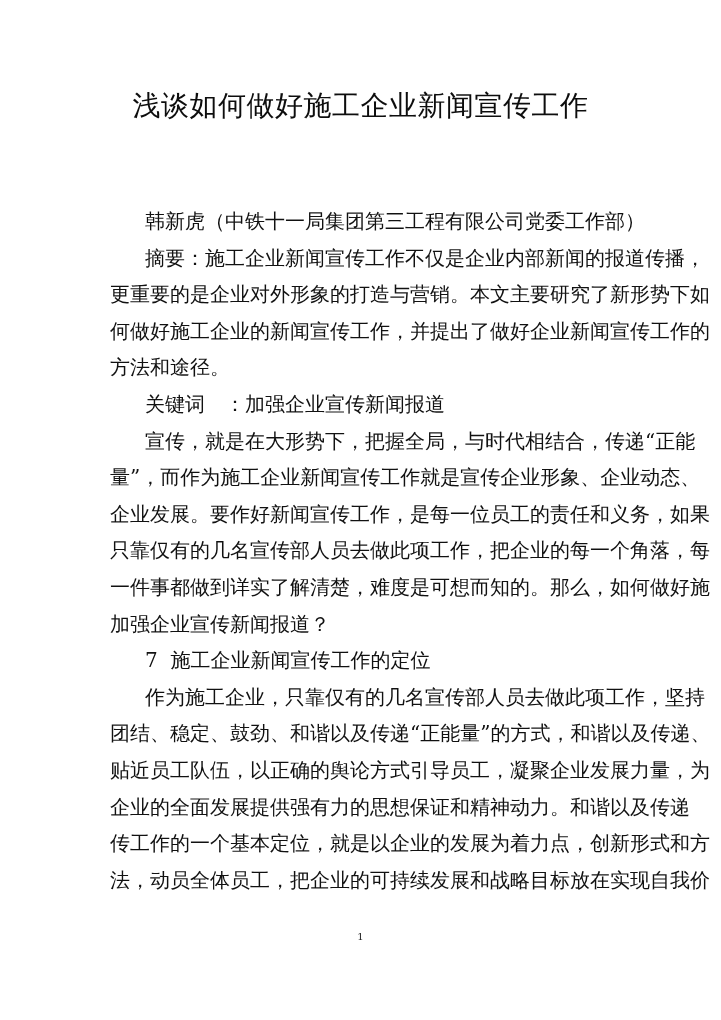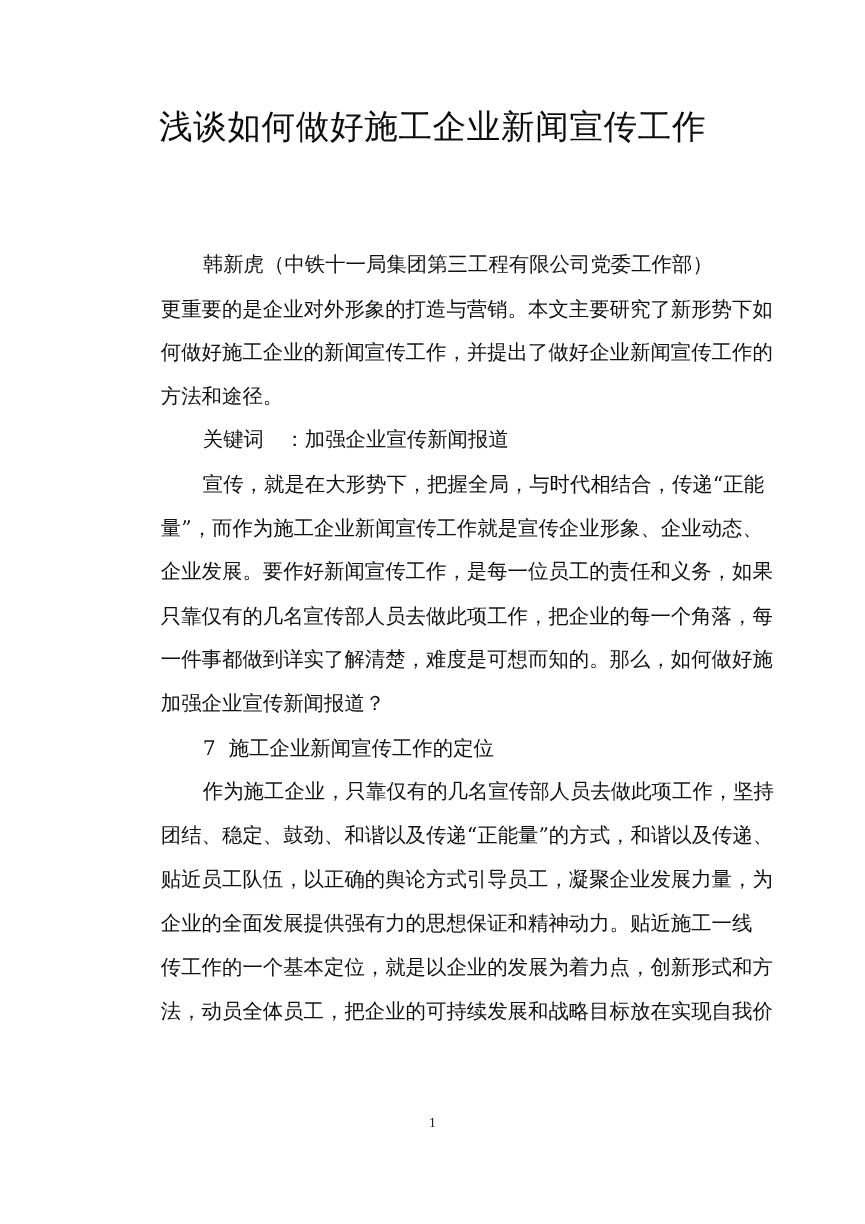--- a/index.html
+++ b/index.html
@@ -37,26 +37,25 @@
     }
     .body-text {
       position: absolute;
       left: 110px;
       top: 203px;
       width: 503px;
     }
     .line {
       height: 36.6px;
       line-height: 36.6px;
-      font-size: 17px;
+      font-size: 20px;
       white-space: nowrap;
       text-align: justify;
       text-align-last: justify;
       display: block;
-      margin-left: 24px;
     }
     .line.last {
       text-align-last: left;
     }
     .line.indent {
       padding-left: 35px;
     }
     .page-number {
       position: absolute;
       left: 0;
@@ -73,20 +72,21 @@
 
 <div class="page">
 
   <h1 class="title">浅谈如何做好施工企业新闻宣传工作</h1>
 
   <div class="body-text">
 
     <div class="line indent last">韩新虎（中铁十一局集团第三工程有限公司党委工作部）</div>
 
     <div>
+      <div class="line indent">摘要：施工企业新闻宣传工作不仅是企业内部新闻的报道传播，</div>
       <div class="line">更重要的是企业对外形象的打造与营销。本文主要研究了新形势下如</div>
       <div class="line">何做好施工企业的新闻宣传工作，并提出了做好企业新闻宣传工作的</div>
       <div class="line last">方法和途径。</div>
     </div>
 
     <div class="line indent last">关键词　：加强企业宣传新闻报道</div>
 
     <div>
       <div class="line indent">宣传，就是在大形势下，把握全局，与时代相结合，传递“正能</div>
       <div class="line">量”，而作为施工企业新闻宣传工作就是宣传企业形象、企业动态、</div>
@@ -95,21 +95,21 @@
       <div class="line">一件事都做到详实了解清楚，难度是可想而知的。那么，如何做好施</div>
       <div class="line last">加强企业宣传新闻报道？</div>
     </div>
 
     <div class="line indent last" style="white-space: pre;">7  施工企业新闻宣传工作的定位</div>
 
     <div>
       <div class="line indent">作为施工企业，只靠仅有的几名宣传部人员去做此项工作，坚持</div>
       <div class="line">团结、稳定、鼓劲、和谐以及传递“正能量”的方式，和谐以及传递、</div>
       <div class="line">贴近员工队伍，以正确的舆论方式引导员工，凝聚企业发展力量，为</div>
-      <div class="line">企业的全面发展提供强有力的思想保证和精神动力。贴近施工一线</div>
+      <div class="line">企业的全面发展提供强有力的思想保证和精神动力。和谐以及传递</div>
       <div class="line">传工作的一个基本定位，就是以企业的发展为着力点，创新形式和方</div>
       <div class="line">法，动员全体员工，把企业的可持续发展和战略目标放在实现自我价</div>
     </div>
 
   </div>
 
   <div class="page-number">1</div>
 
 </div>
 

